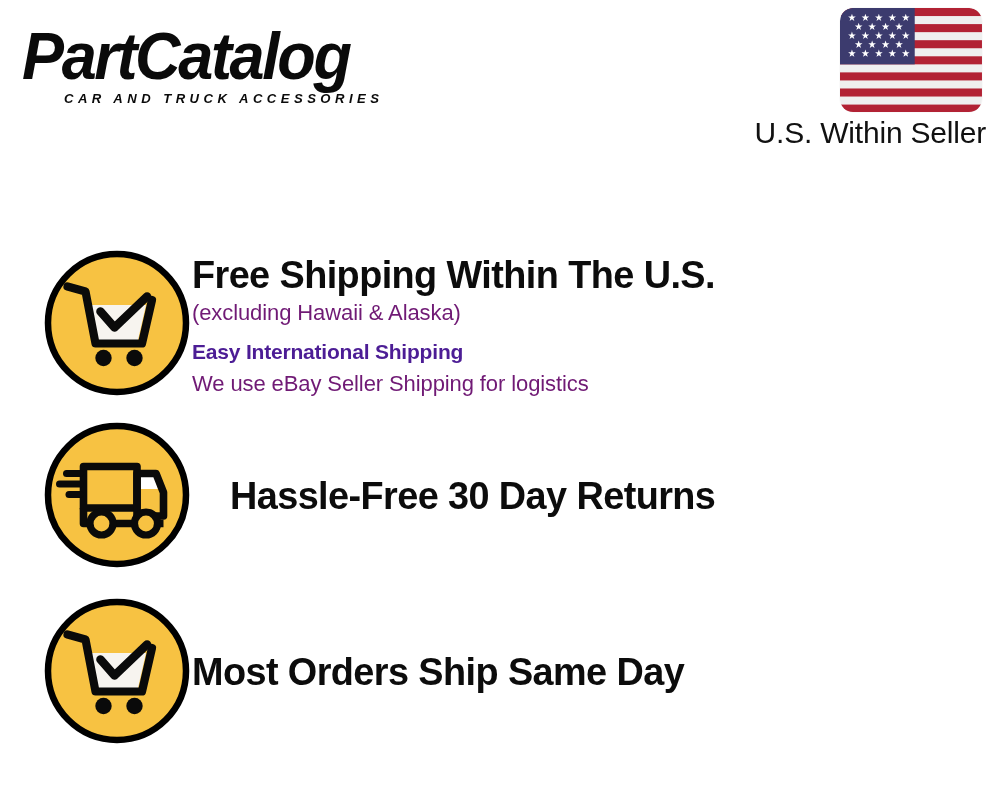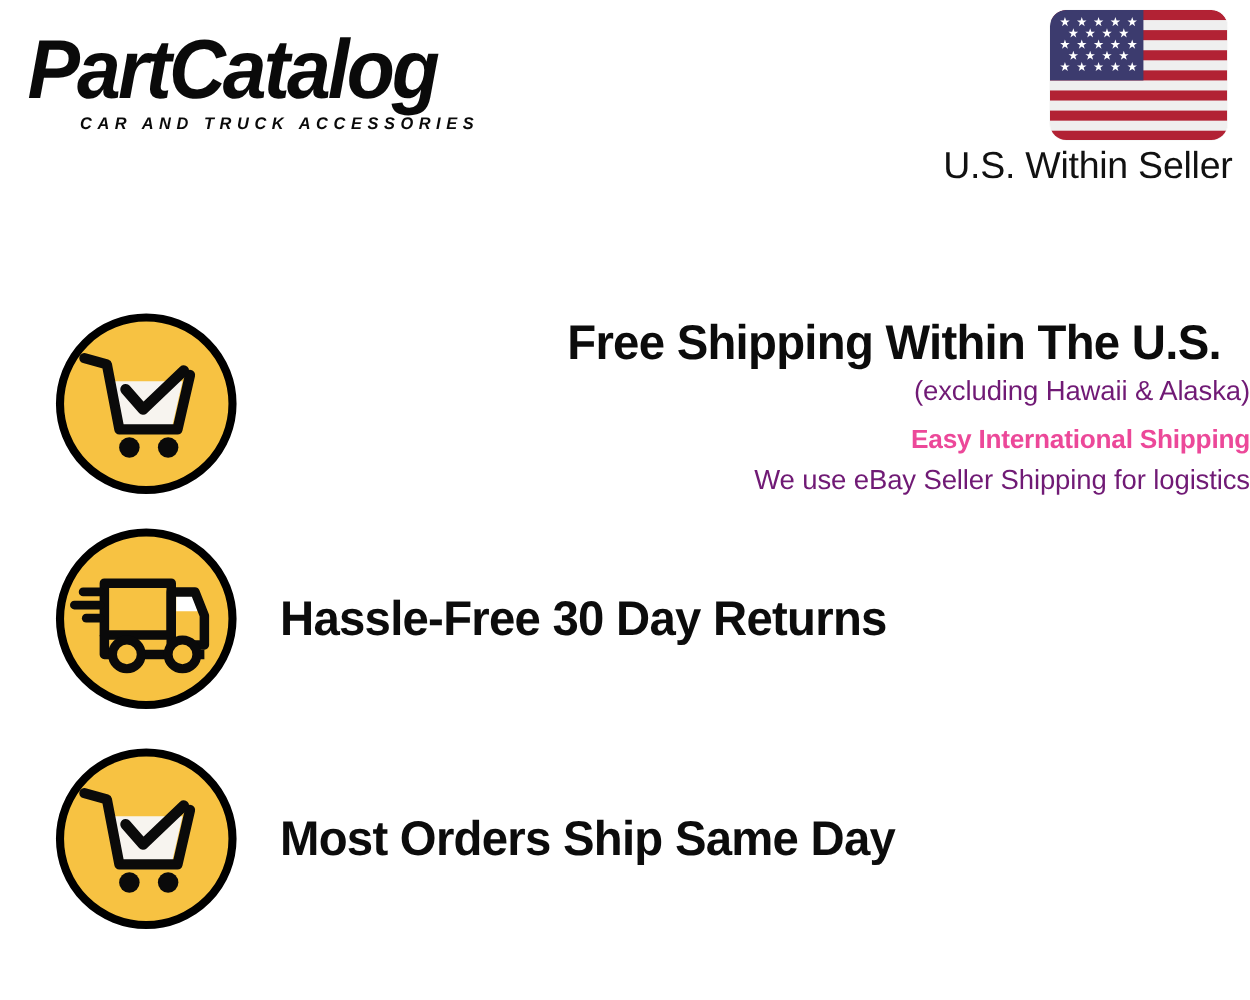--- a/index.html
+++ b/index.html
@@ -93,36 +93,34 @@
     width: 1000px;
   }
   .feature-row {
     position: absolute;
     left: 0;
     width: 1000px;
     display: flex;
     align-items: flex-start;
   }
   #row-shipping   { top: 8px;   }
-  #row-returns    { top: 180px; }
+  #row-returns    { top: 180px; gap: 38px; }
   #row-sameday    { top: 356px; }
 
   .feature-icon {
     width: 150px;
     height: 150px;
     margin-left: 42px;
     flex: 0 0 auto;
   }
   .feature-icon svg { display: block; width: 150px; height: 150px; }
 
   .feature-text {
-    margin-left: 32px;
     padding-top: 4px;
     flex: 1 1 auto;
-    text-align: right;
   }
   .feature-text.centered {
     display: flex;
     align-items: center;
     height: 150px;
     padding-top: 0;
   }
 
   .headline {
     font-family: "Liberation Sans", sans-serif;
@@ -141,21 +139,21 @@
     line-height: 31px;
     color: #701a75;
     white-space: nowrap;
     letter-spacing: -0.1px;
   }
   .subline-bold {
     font-family: "Liberation Sans", sans-serif;
     font-weight: bold;
     font-size: 21px;
     line-height: 32px;
-    color: #ec4899;
+    color: #4c1d95;
     white-space: nowrap;
     letter-spacing: -0.2px;
     margin-top: 8px;
   }
 </style>
 </head>
 <body>
 
 <div id="header">
 

